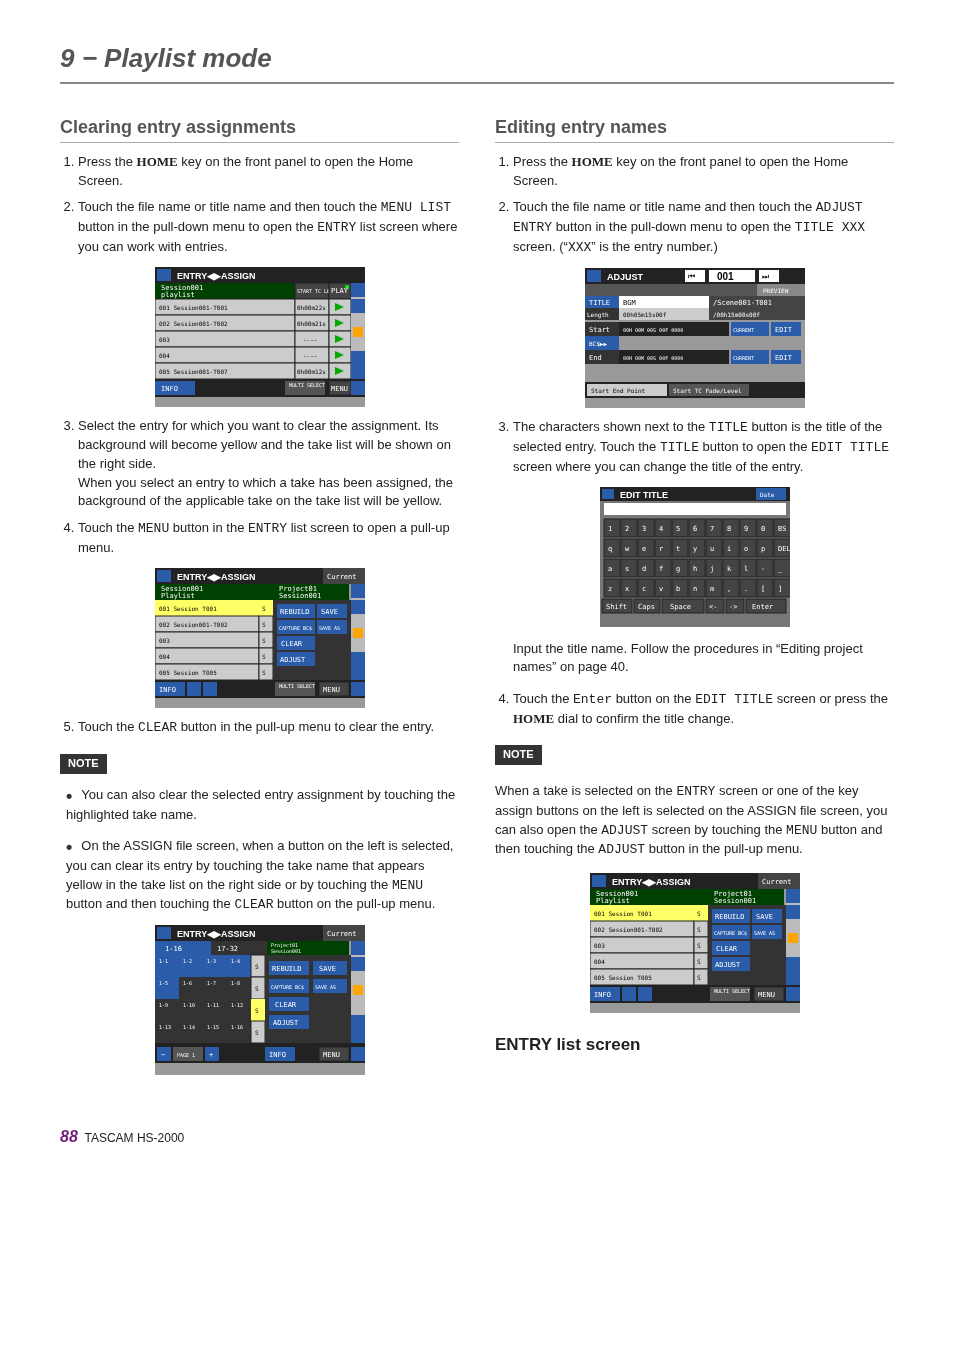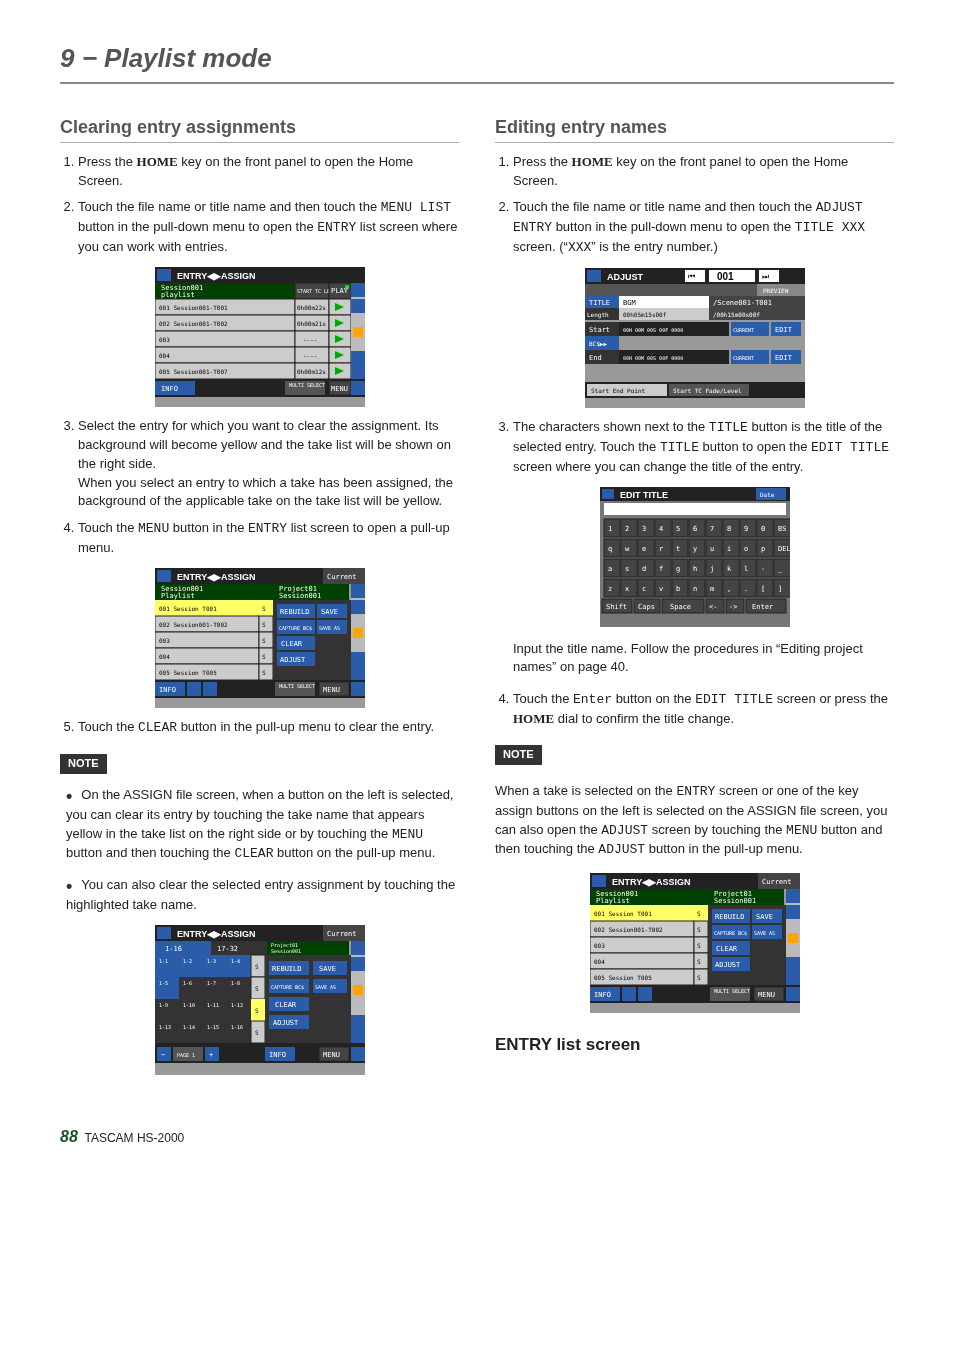--- a/index.html
+++ b/index.html
@@ -92,21 +92,21 @@
     margin-top: 20px;
   }
   .footer {
     margin-top: 40px;
     font-size: 12px;
   }
   .pagenum {
     font-weight: bold;
     font-style: italic;
     font-size: 16px;
-    color: #14532d;
+    color: #701a75;
   }
   .svg-hdr { fill:#222; }
   .svg-cell { fill:#ccc; stroke:#222; }
   .svg-dark { fill:#444; stroke:#222; }
   .svg-blue { fill:#2a5caa; }
   .svg-yel { fill:#ffff66; }
   .svg-txt { font: 7px monospace; fill:#fff; }
   .svg-txt-dk { font: 7px monospace; fill:#000; }
   .svg-txt-inv { font: 9px sans-serif; fill:#fff; font-weight:bold; }
   .svg-txt-sm { font: 6px monospace; fill:#000; }
@@ -279,22 +279,22 @@
           <text x="168" y="124" class="svg-txt">MENU</text>
         <rect x="196" y="114" width="14" height="14" class="svg-blue"></rect>
       </svg>
 
       <ol start="5">
         <li>Touch the <span class="mono">CLEAR</span> button in the pull-up menu to clear the entry.</li>
       </ol>
 
       <div class="note-label">NOTE</div>
       <ul class="note-list">
+        <li>You can also clear the selected entry assignment by touching the highlighted take name.</li>
         <li>On the ASSIGN file screen, when a button on the left is selected, you can clear its entry by touching the take name that appears yellow in the take list on the right side or by touching the <span class="mono">MENU</span> button and then touching the <span class="mono">CLEAR</span> button on the pull-up menu.</li>
-        <li>You can also clear the selected entry assignment by touching the highlighted take name.</li>
       </ul>
 
       
       <svg class="screenshot" width="210" height="150" viewBox="0 0 210 150">
         <rect x="0" y="0" width="210" height="150" fill="#999"></rect>
         <rect x="0" y="0" width="210" height="16" class="svg-hdr"></rect>
         <rect x="2" y="2" width="14" height="12" fill="#2a5caa"></rect>
         <text x="22" y="12" class="svg-txt-inv">ENTRY◀▶ASSIGN</text>
         <rect x="168" y="0" width="42" height="16" fill="#444"></rect>
         <text x="172" y="11" class="svg-txt">Current</text>

